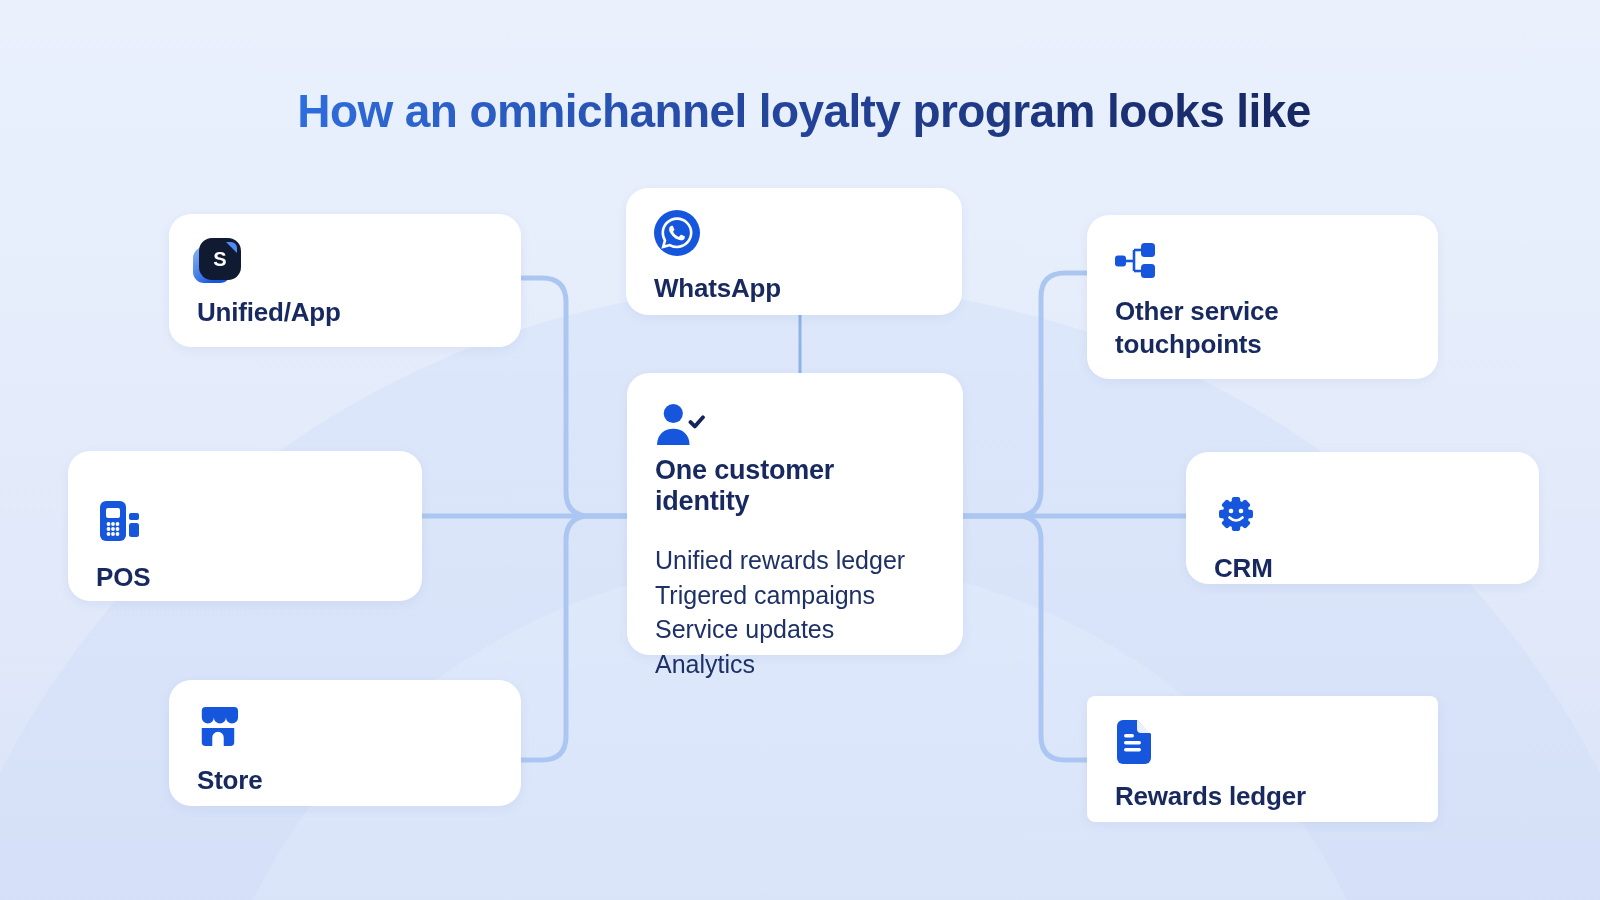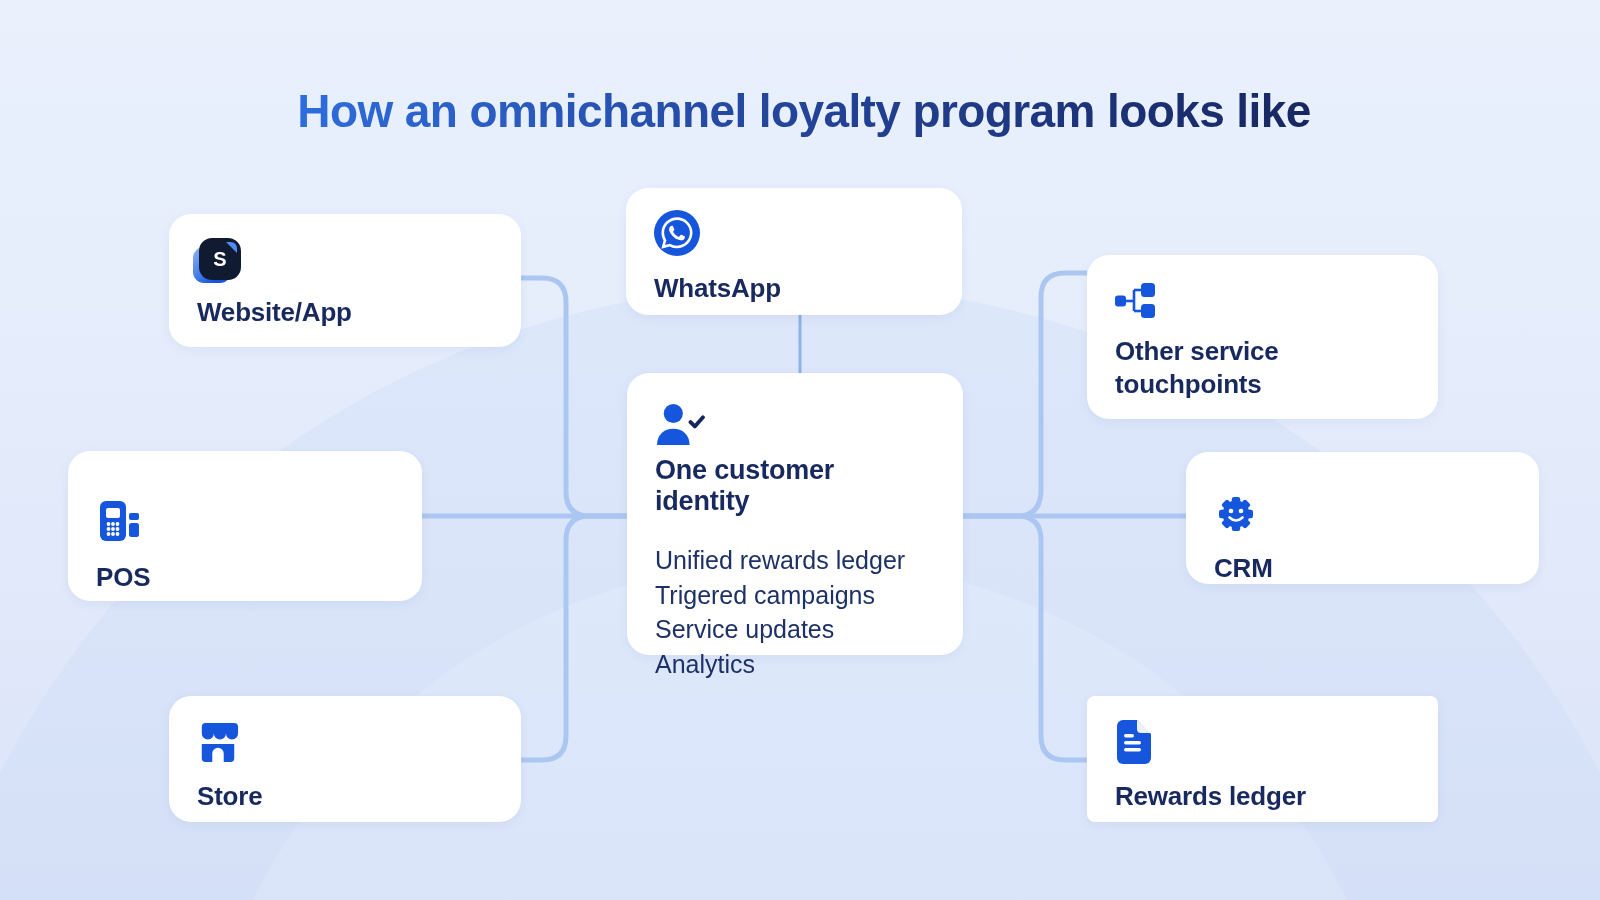--- a/index.html
+++ b/index.html
@@ -28,24 +28,24 @@
     position:absolute;z-index:2;background:#ffffff;border-radius:22px;
     box-shadow:0 3px 12px rgba(40,70,140,.06);
     padding:24px 28px;box-sizing:border-box;
   }
   .card-label{
     font-size:26px;font-weight:700;color:#18295f;letter-spacing:-0.2px;
     margin-top:12px;line-height:1.25;
   }
   #card-website{left:169px;top:214px;width:352px;height:133px;}
   #card-pos{left:68px;top:451px;width:354px;height:150px;padding-top:48px;}
-  #card-store{left:169px;top:696px;width:352px;height:126px;}
+  #card-store{left:169px;top:680px;width:352px;height:126px;}
   #card-whatsapp{left:626px;top:188px;width:336px;height:127px;padding-top:22px;}
   #card-identity{left:627px;top:373px;width:336px;height:282px;padding-top:30px;}
-  #card-other{left:1087px;top:215px;width:351px;height:164px;padding-top:28px;margin-top:40px;}
+  #card-other{left:1087px;top:215px;width:351px;height:164px;padding-top:28px;}
   #card-other .card-label{max-width:230px;}
   #card-crm{left:1186px;top:452px;width:353px;height:132px;padding-top:40px;}
   #card-rewards{left:1087px;top:696px;width:351px;height:126px;border-radius:8px;}
 
   .identity-title{font-size:27px;font-weight:700;color:#18295f;letter-spacing:-0.2px;margin-top:4px;}
   .identity-list{margin-top:26px;font-size:25px;font-weight:400;color:#1e3167;line-height:1.38;}
 
   
   .ws-icon{position:relative;width:46px;height:46px;}
   .ws-back{position:absolute;left:-4px;top:9px;width:38px;height:36px;border-radius:11px;
@@ -77,21 +77,21 @@
   </svg>
 
   <div class="card" id="card-website">
     <div class="ws-icon">
       <div class="ws-back"></div>
       <div class="ws-front">
         <span>S</span>
         <div class="ws-notch"></div>
       </div>
     </div>
-    <div class="card-label">Website/App</div>
+    <div class="card-label">Unified/App</div>
   </div>
 
   <div class="card" id="card-pos">
     <svg viewBox="0 0 46 46" width="46" height="46">
       <rect x="4" y="2" width="26" height="40" rx="6" fill="#1656dd"></rect>
       <rect x="10" y="9" width="14" height="10" rx="2" fill="#ffffff"></rect>
       <g fill="#ffffff">
         <circle cx="12.5" cy="25" r="1.9"></circle>
           <circle cx="17" cy="25" r="1.9"></circle>
           <circle cx="21.5" cy="25" r="1.9"></circle>

